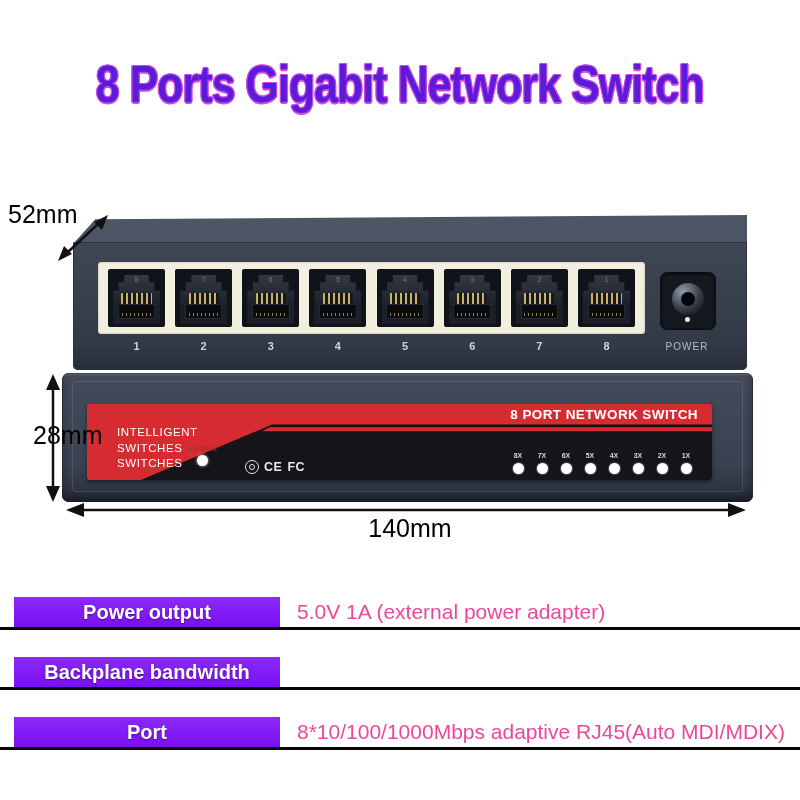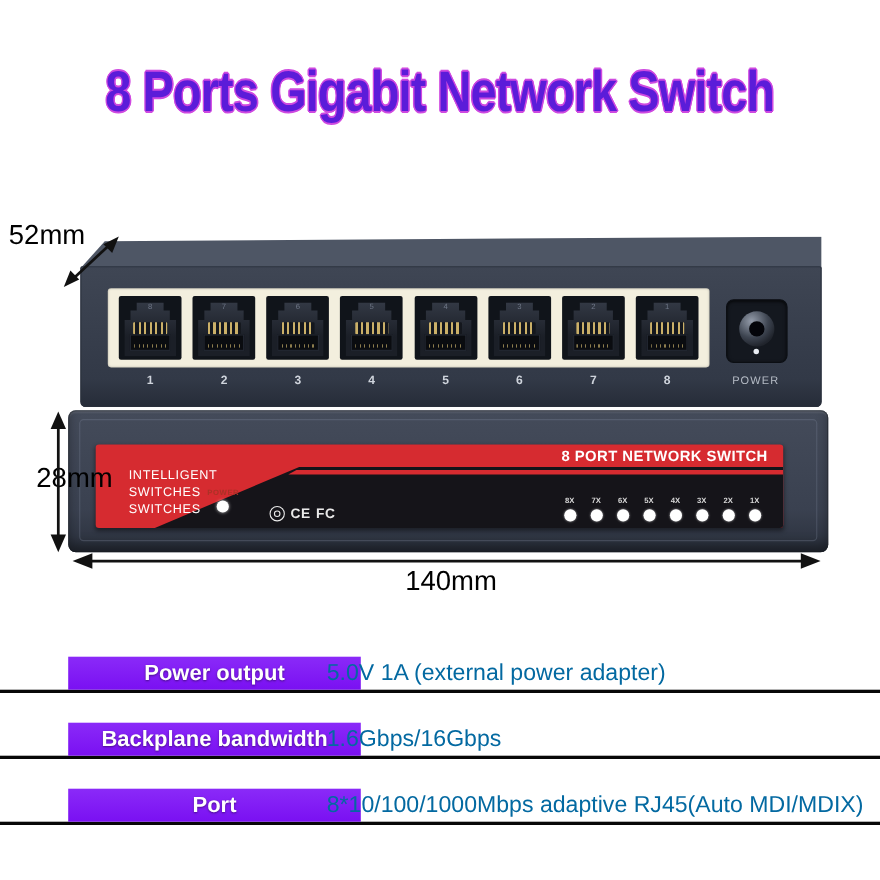--- a/index.html
+++ b/index.html
@@ -84,23 +84,23 @@
   .dim-depth-svg{left:52px;top:210px;}
   .dim-height-svg{left:40px;top:372px;}
   .dim-width-svg{left:64px;top:499px;}
 
   
   .specs{position:absolute;left:0;top:597px;width:800px;}
   .spec-row{position:relative;height:33px;margin-bottom:27px;}
   .spec-underline{position:absolute;left:0;right:0;bottom:0;height:3px;background:#070707;}
   .spec-label-box{position:absolute;left:14px;top:0;width:266px;height:30px;
     background:linear-gradient(180deg,#8a2af8,#7a10f2);display:flex;align-items:center;justify-content:center;
-    color:#fff;font-weight:bold;font-size:20px;text-shadow:0 1px 2px rgba(0,0,0,.45);margin-left:48px;}
+    color:#fff;font-weight:bold;font-size:20px;text-shadow:0 1px 2px rgba(0,0,0,.45);}
   .spec-value{position:absolute;left:297px;top:0;height:30px;display:flex;align-items:center;
-    font-size:21px;color:#0369a1;white-space:nowrap;}
+    font-size:21px;color:#ec4899;white-space:nowrap;}
 </style>
 </head>
 <body>
 
 <div class="canvas">
 
   <div class="title-wrap">
     <span class="title-text">8 Ports Gigabit Network Switch</span>
   </div>
 
@@ -279,21 +279,20 @@
 
   <div class="specs">
     <div class="spec-row">
       <div class="spec-underline"></div>
       <div class="spec-label-box">Power output</div>
       <div class="spec-value">5.0V 1A (external power adapter)</div>
     </div>
     <div class="spec-row">
       <div class="spec-underline"></div>
       <div class="spec-label-box">Backplane bandwidth</div>
-      <div class="spec-value">1.6Gbps/16Gbps</div>
     </div>
     <div class="spec-row">
       <div class="spec-underline"></div>
       <div class="spec-label-box">Port</div>
       <div class="spec-value">8*10/100/1000Mbps adaptive RJ45(Auto MDI/MDIX)</div>
     </div>
   </div>
 
 </div>
 

